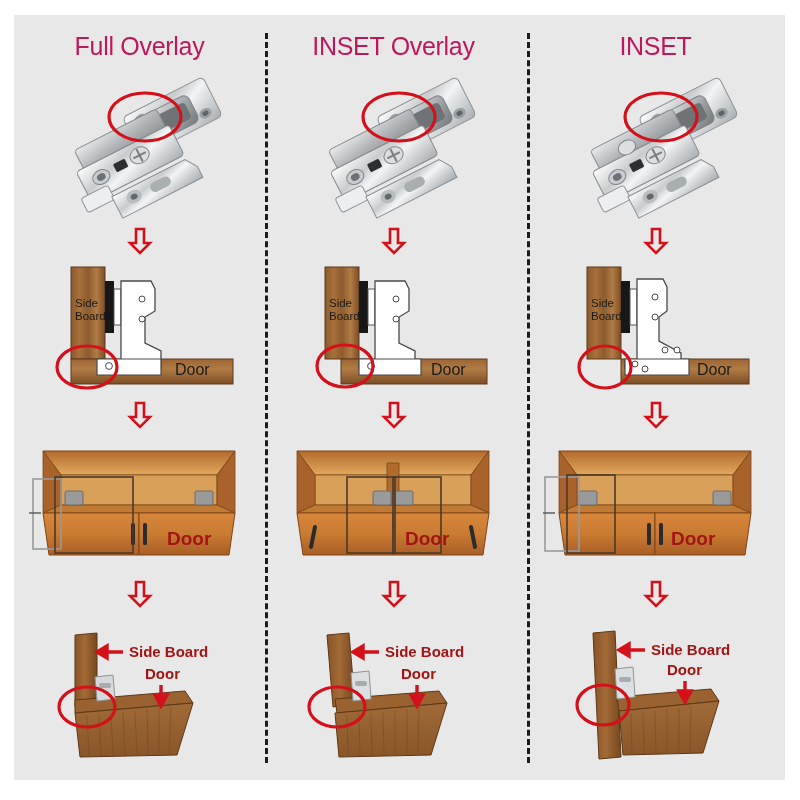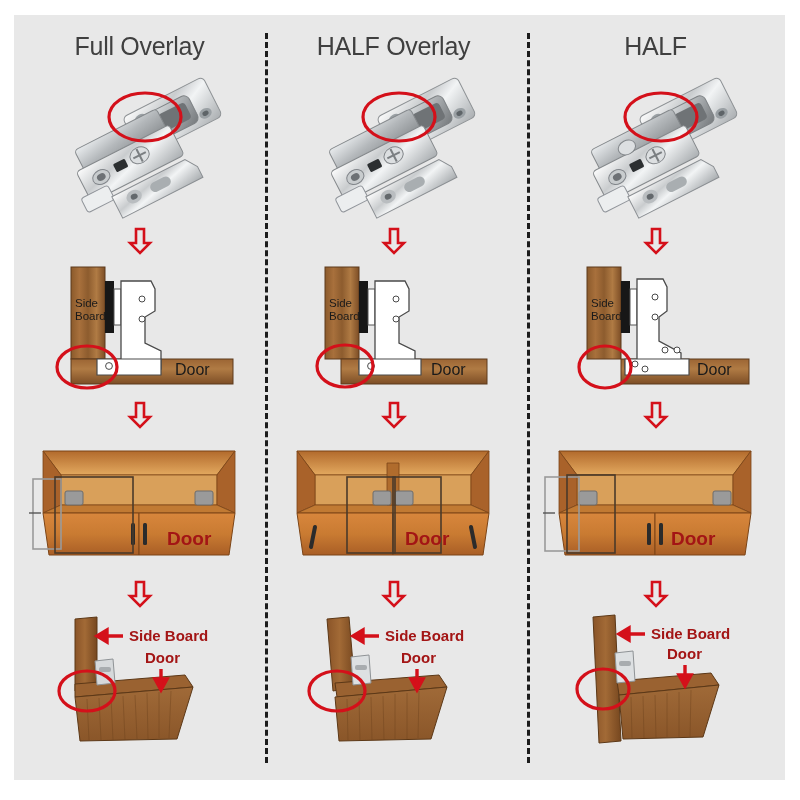--- a/index.html
+++ b/index.html
@@ -43,31 +43,31 @@
   .col.c3 { left: 516px; }
 
   .col-title {
     position: absolute;
     top: 17px;
     left: 0;
     width: 100%;
     text-align: center;
     font-size: 25px;
     font-weight: 400;
-    color: #404040;
+    color: #be185d;
     letter-spacing: -0.3px;
     white-space: nowrap;
   }
 
   
   .row { position: absolute; left: 0; width: 100%; }
   .row-hinge  { top: 58px;  height: 150px; }
   .row-cross  { top: 250px; height: 140px; }
   .row-box    { top: 418px; height: 150px; }
-  .row-corner { top: 576px; height: 168px; }
+  .row-corner { top: 592px; height: 168px; }
 
   .arrow-wrap {
     position: absolute;
     left: 0;
     width: 100%;
     text-align: center;
   }
   .arrow-1 { top: 212px; }
   .arrow-2 { top: 386px; }
   .arrow-3 { top: 565px; }
@@ -308,21 +308,21 @@
           <path d="M136 78 L136 96 M130 88 L136 99 L142 88 Z" stroke="#d4101a" stroke-width="3.4" fill="#d4101a"></path>
 
           <ellipse cx="62" cy="100" rx="28" ry="20" fill="none" stroke="#d4101a" stroke-width="3.2"></ellipse>
         </svg>
       </div>
     </div>
   </div>
 
   <div class="col c2">
 
-    <div class="col-title">HALF Overlay</div>
+    <div class="col-title">INSET Overlay</div>
 
     <div class="row row-hinge">
       <div class="stage">
         <svg class="art" width="215" height="150" viewBox="0 0 215 150">
           <g transform="rotate(-27 140 45)">
             <rect x="96" y="22" width="90" height="44" rx="5" fill="url(#mtl1)" stroke="#8d9194" stroke-width="1"></rect>
             <ellipse cx="112" cy="32" rx="6.5" ry="5" fill="#9aa0a4"></ellipse>
             <ellipse cx="112" cy="32" rx="3.2" ry="2.4" fill="#5e6468"></ellipse>
             <ellipse cx="172" cy="56" rx="6.5" ry="5" fill="#9aa0a4"></ellipse>
             <ellipse cx="172" cy="56" rx="3.2" ry="2.4" fill="#5e6468"></ellipse>
@@ -436,21 +436,21 @@
           <path d="M100 45 L76 45 M84 39 L74 45 L84 51 Z" stroke="#d4101a" stroke-width="3.4" fill="#d4101a"></path>
           <path d="M138 78 L138 96 M132 88 L138 99 L144 88 Z" stroke="#d4101a" stroke-width="3.4" fill="#d4101a"></path>
           <ellipse cx="58" cy="100" rx="28" ry="20" fill="none" stroke="#d4101a" stroke-width="3.2"></ellipse>
         </svg>
       </div>
     </div>
   </div>
 
   <div class="col c3">
 
-    <div class="col-title">HALF</div>
+    <div class="col-title">INSET</div>
 
     <div class="row row-hinge">
       <div class="stage">
         <svg class="art" width="215" height="150" viewBox="0 0 215 150">
           <g transform="rotate(-27 140 45)">
             <rect x="96" y="22" width="90" height="44" rx="5" fill="url(#mtl1)" stroke="#8d9194" stroke-width="1"></rect>
             <ellipse cx="112" cy="32" rx="6.5" ry="5" fill="#9aa0a4"></ellipse>
             <ellipse cx="112" cy="32" rx="3.2" ry="2.4" fill="#5e6468"></ellipse>
             <ellipse cx="172" cy="56" rx="6.5" ry="5" fill="#9aa0a4"></ellipse>
             <ellipse cx="172" cy="56" rx="3.2" ry="2.4" fill="#5e6468"></ellipse>

